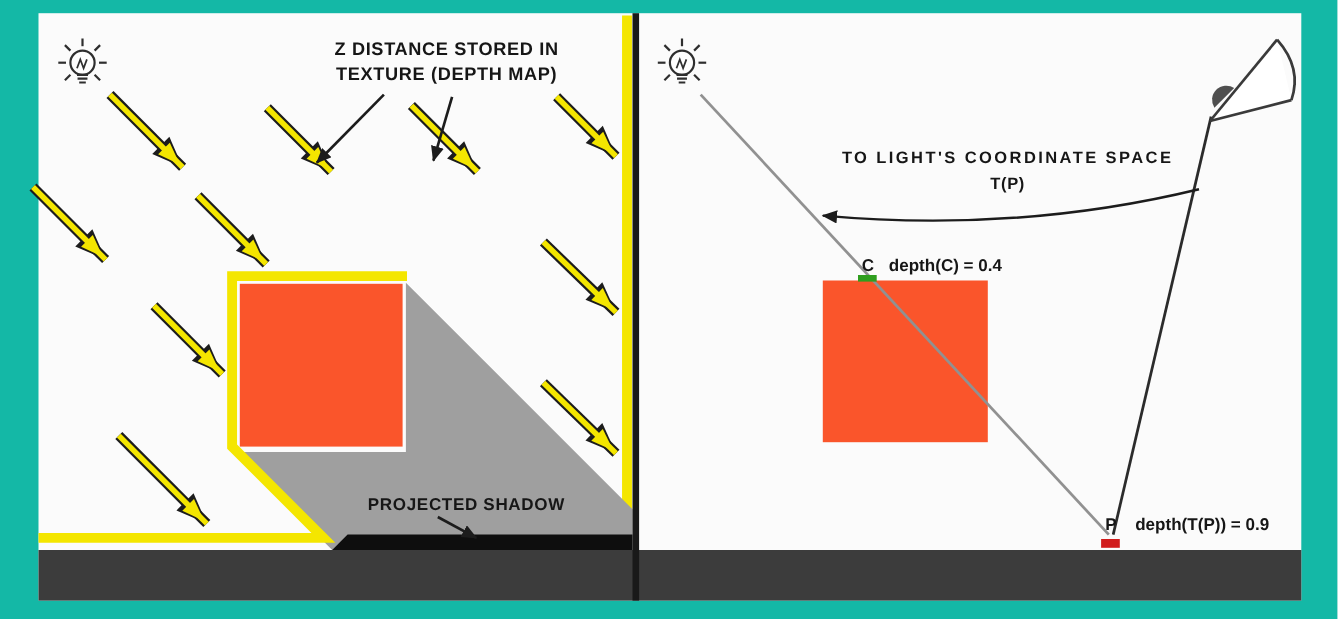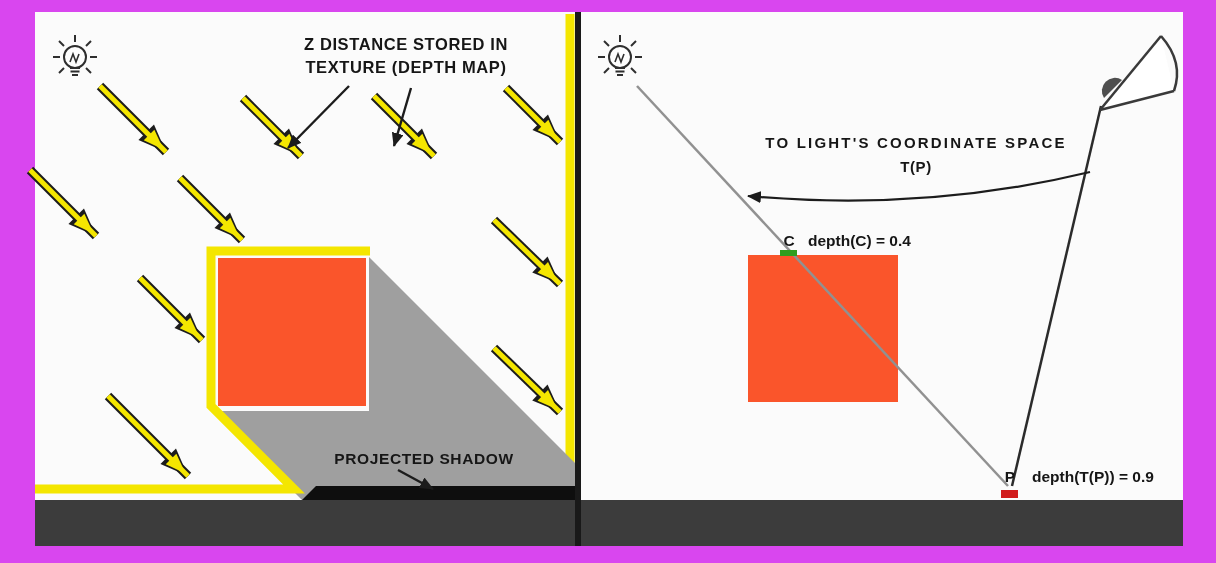--- a/index.html
+++ b/index.html
@@ -1,20 +1,20 @@
 <!DOCTYPE html>
 <html><head>
 <meta charset="utf-8">
 <style>
   html, body { margin: 0; padding: 0; background: #f0f0f0; }
   .stage {
     position: relative;
     width: 1216px;
     height: 563px;
-    background: #d946ef;
+    background: #14b8a6;
     overflow: hidden;
     font-family: "Liberation Sans", sans-serif;
   }
   svg text {
     font-family: "Liberation Sans", "DejaVu Sans", sans-serif;
     font-weight: bold;
     fill: #161616;
   }
   .cap     { letter-spacing: 0.6px; }
   .capwide { letter-spacing: 2.2px; }

